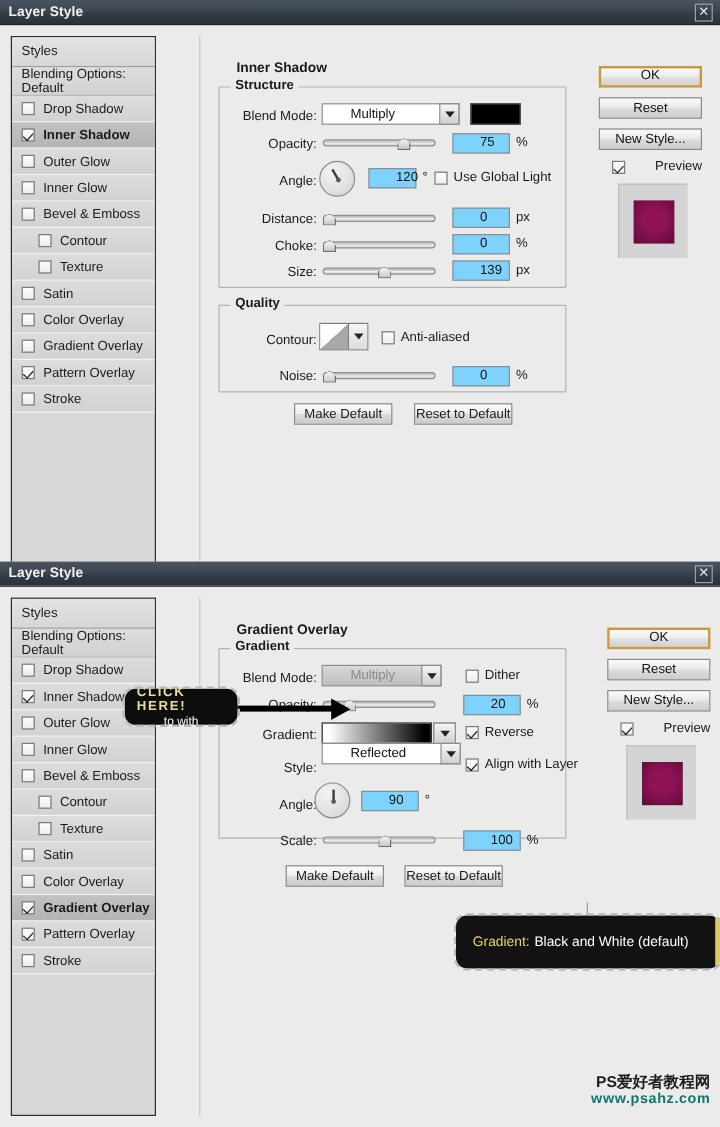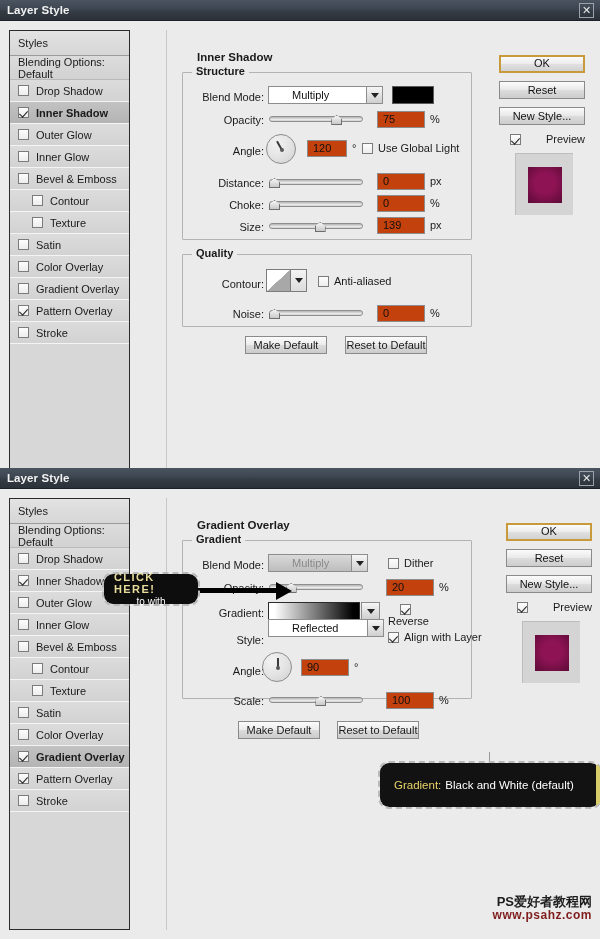--- a/index.html
+++ b/index.html
@@ -115,22 +115,22 @@
   }
   .sect-title {
     position: absolute; font-weight: bold; font-size: 11.5px; z-index: 3;
     background: #ebebeb; padding: 0 5px;
   }
 
   
   .lbl { position: absolute; font-size: 11px; text-align: right; }
   .txtfield {
     position: absolute; height: 17px;
-    border: 1px solid #8d8d8d; background: #c2410c;
-    font-size: 11px; line-height: 15px; padding-left: 5px;
+    border: 1px solid #8d8d8d; background: #7dd3fc;
+    font-size: 11px; line-height: 15px; padding-left: 22px;
     color: #111;
   }
   .unit { position: absolute; font-size: 11px; }
 
   .combo {
     position: absolute; height: 18px;
     border: 1px solid #8d8d8d; background: #ffffff;
     font-size: 11px; line-height: 16px; padding-left: 23px;
     color: #111;
   }
@@ -217,21 +217,21 @@
     display: flex; align-items: center; padding: 0 14px;
   }
   .tooltip .tt-key { color: #e8d469; font-size: 11.5px; }
   .tooltip .tt-val { color: #ffffff; font-size: 11.5px; margin-left: 4px; }
   .tooltip .tt-edge { position: absolute; right: 0; top: 2px; bottom: 2px; width: 4px;
                       background: #d8cc6a; border-radius: 0 7px 7px 0; }
   .tt-stem { position: absolute; width: 1px; background: #9a9a9a; }
 
   .watermark { position: absolute; text-align: right; line-height: 1.05; }
   .watermark .wm1 { font-size: 13px; font-weight: bold; color: #1d1d1d; }
-  .watermark .wm2 { font-size: 12px; font-weight: bold; color: #7f1d1d; letter-spacing: .5px; }
+  .watermark .wm2 { font-size: 12px; font-weight: bold; color: #0f766e; letter-spacing: .5px; }
   .gutter-line { position: absolute; background: #c8c8c8; width: 1px; }
 </style>
 </head>
 <body>
 
 <div class="page">
 
   <div class="dialog" id="dialog-1">
 
     <div class="titlebar">
@@ -503,21 +503,21 @@
       <div class="txtfield" style="left:386px; top:90px; width:48px;">20</div>
       <div class="unit" style="left:439px; top:92px;">%</div>
 
       <div class="lbl" style="left:186px; top:118px; width:78px;">Gradient:</div>
       <div class="gradbar" style="left:268px; top:113px; width:92px;"></div>
       <div class="combo" style="left:361px; top:113px; width:19px; padding:0;">
         <span class="arrowbtn" style="right:-1px;width:19px;">
             <span class="caret"></span>
           </span>
       </div>
-      <div class="checkrow" style="left:388px; top:115px;flex-direction:column;">
+      <div class="checkrow" style="left:388px; top:115px;">
         <span class="cbx checked"></span>
         <span>Reverse</span>
       </div>
 
       <div class="lbl" style="left:186px; top:145px; width:78px;">Style:</div>
       <div class="combo" style="left:268px; top:130px; width:116px;">
         <span>Reflected</span>
         <span class="arrowbtn">
             <span class="caret"></span>
           </span>

